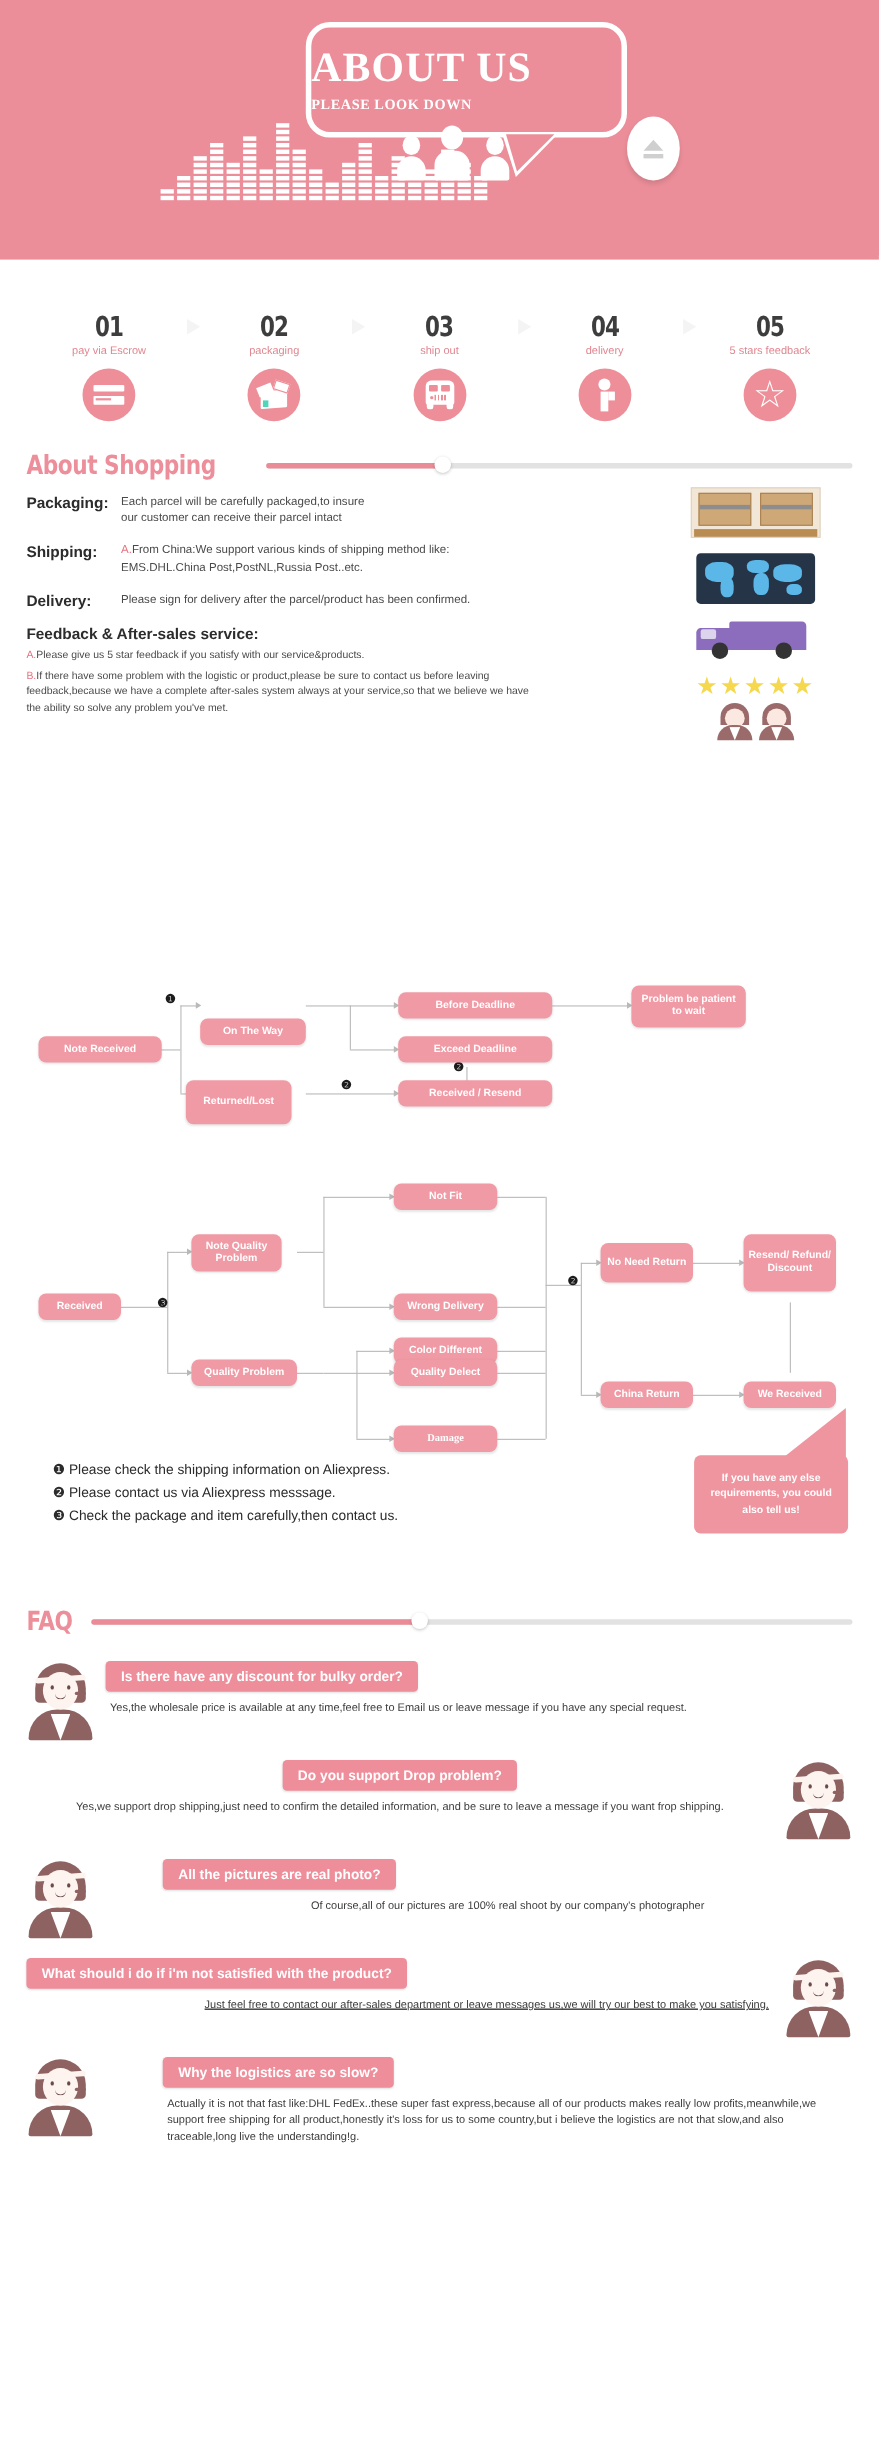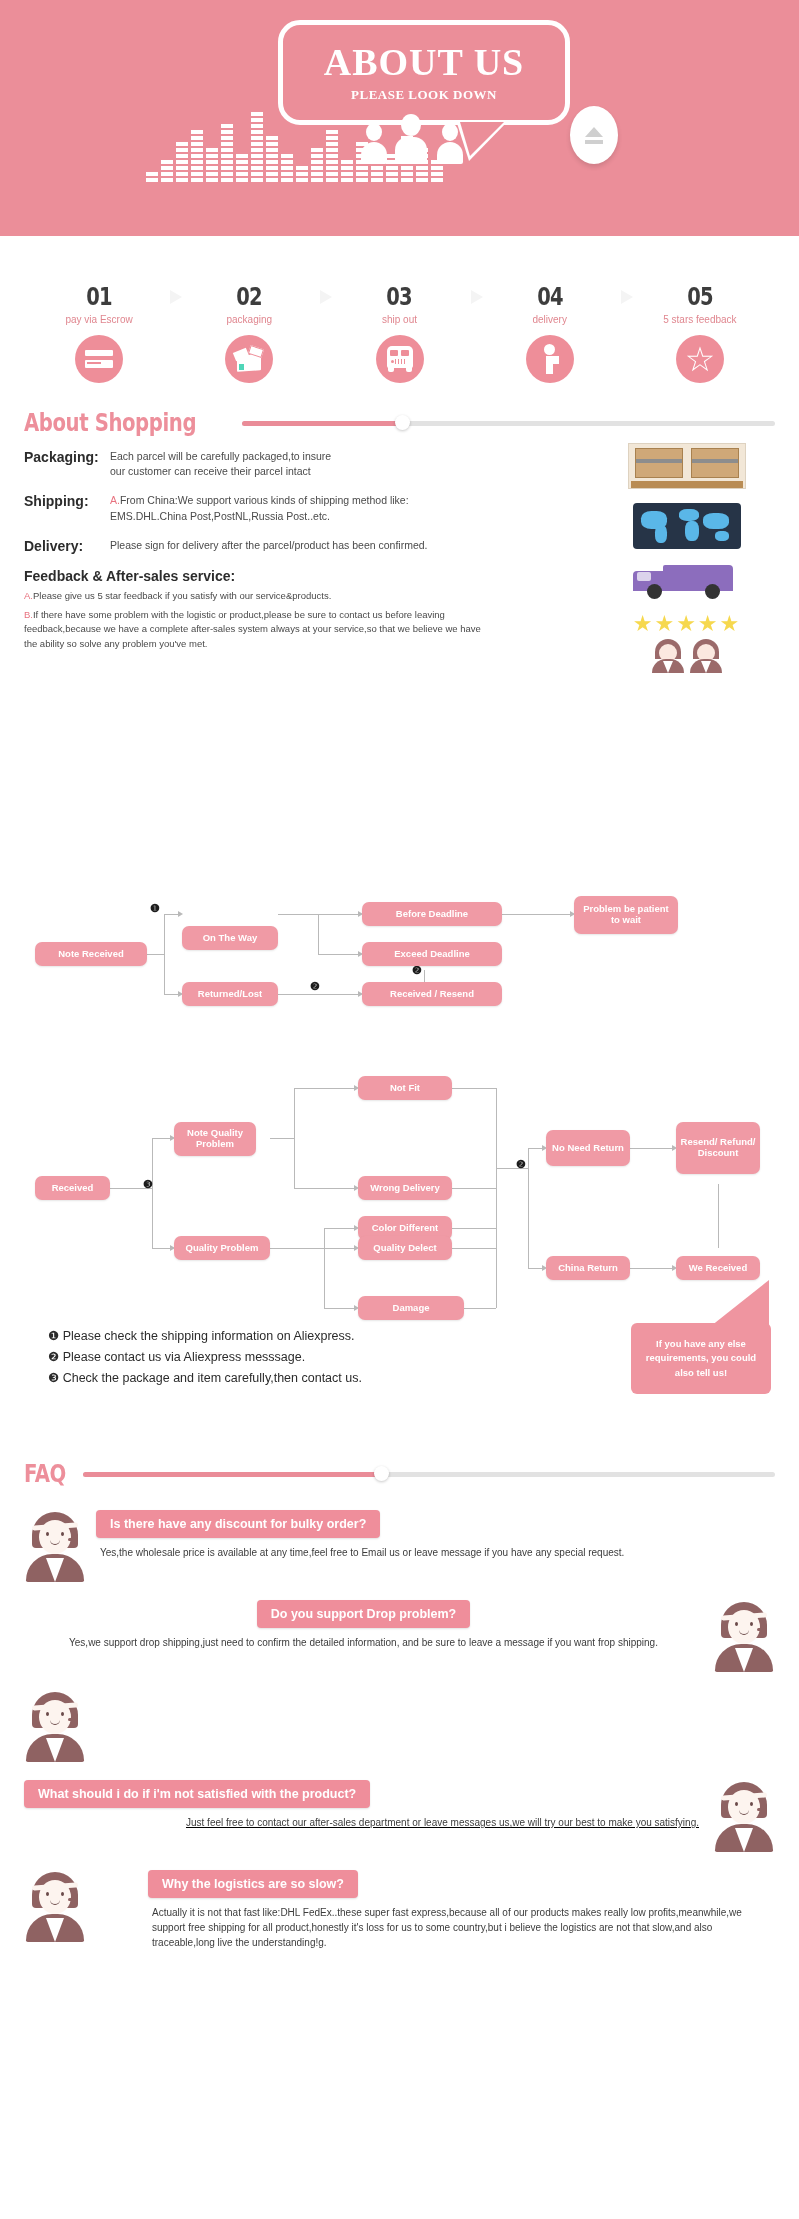--- a/index.html
+++ b/index.html
@@ -23,21 +23,21 @@
     background: #eb8e99;
     overflow: hidden;
   }
   .bubble {
     position: absolute;
     left: 278px; top: 20px;
     width: 292px; height: 105px;
     border: 5px solid #fff;
     border-radius: 22px;
     display: flex; flex-direction: column;
-    align-items: center; justify-content: center;
+    justify-content: center;
   }
   .bubble-title {
     font-family: "Liberation Serif", serif;
     font-weight: bold;
     font-size: 38px;
     color: #fff;
     letter-spacing: 1px;
     line-height: 1;
   }
   .bubble-sub {
@@ -677,21 +677,21 @@
 
     <div class="ln h" style="left:278px; top:114px; width:82px;"></div>
     <div class="arrow-r" style="left:358px; top:110.5px;"></div>
 
     <div class="marker" style="left:150px; top:22px;">❶</div>
     <div class="marker" style="left:310px; top:100px;">❷</div>
     <div class="marker" style="left:412px; top:84px;">❷</div>
 
     <div class="node" style="left:35px;  top:62px;  width:112px; height:24px;">Note Received</div>
     <div class="node" style="left:182px; top:22px;  width:96px; height:24px;margin-top:24px;">On The Way</div>
-    <div class="node" style="left:182px; top:102px; width:96px; height:24px;">Returned/Lost</div>
+    <div class="node" style="left:169px; top:102px; width:96px; height:40px;">Returned/Lost</div>
     <div class="node" style="left:362px; top:22px;  width:140px; height:24px;">Before Deadline</div>
     <div class="node" style="left:362px; top:62px;  width:140px; height:24px;">Exceed Deadline</div>
     <div class="node" style="left:362px; top:102px; width:140px; height:24px;">Received / Resend</div>
     <div class="node" style="left:574px; top:16px;  width:104px; height:38px;">Problem be patient to wait</div>
   </div>
 
   <div class="flow" style="position:absolute; left:0; top:1050px; width:799px; height:250px;">
 
     <div class="ln h" style="left:110px; top:138px; width:42px;"></div>
     <div class="ln v" style="left:152px; top:88px;  height:110px;"></div>
@@ -737,21 +737,21 @@
     <div class="arrow-r" style="left:672px; top:214.5px;"></div>
     <div class="ln v" style="left:718px; top:134px; height:64px;"></div>
 
     <div class="node" style="left:35px;  top:126px; width:75px;  height:24px;">Received</div>
     <div class="node" style="left:174px; top:72px;  width:82px;  height:34px;">Note Quality Problem</div>
     <div class="node" style="left:174px; top:186px; width:96px;  height:24px;">Quality Problem</div>
     <div class="node" style="left:358px; top:26px;  width:94px;  height:24px;">Not Fit</div>
     <div class="node" style="left:358px; top:126px; width:94px;  height:24px;">Wrong Delivery</div>
     <div class="node" style="left:358px; top:166px; width:94px;  height:24px;">Color Different</div>
     <div class="node" style="left:358px; top:186px; width:94px;  height:24px;">Quality Delect</div>
-    <div class="node" style="left:358px; top:246px; width:106px;  height:24px;">Damage</div>
+    <div class="node" style="left:358px; top:246px; width:94px;  height:24px;font-family:Liberation Serif, serif;">Damage</div>
     <div class="node" style="left:546px; top:80px;  width:84px;  height:36px;">No Need Return</div>
     <div class="node" style="left:546px; top:206px; width:84px;  height:24px;">China Return</div>
     <div class="node" style="left:676px; top:72px;  width:84px;  height:52px;">Resend/ Refund/ Discount</div>
     <div class="node" style="left:676px; top:206px; width:84px;  height:24px;">We Received</div>
   </div>
 
   <div class="callout-tail"></div>
   <div class="callout">If you have any else requirements, you could also tell us!</div>
 
   <div class="notes">
@@ -816,20 +816,24 @@
           <div class="fa-body"></div>
             <div class="fa-collar"></div>
             <div class="fa-hair"></div>
             <div class="fa-face"></div>
           <div class="fa-band"></div>
             <div class="fa-eye1"></div>
             <div class="fa-eye2"></div>
             <div class="fa-smile"></div>
             <div class="fa-mic"></div>
         </div>
+        <div class="faq-main" style="margin-left:52px;">
+          <div class="faq-q">All the pictures are real photo?</div>
+          <div class="faq-a ta-c">Of course,all of our pictures are 100% real shoot by our company's photographer</div>
+        </div>
       </div>
     </div>
 
     <div class="faq-item" style="margin-top:18px;text-decoration:underline;">
       <div class="faq-row rev">
         <div class="faq-avatar">
           <div class="fa-body"></div>
             <div class="fa-collar"></div>
             <div class="fa-hair"></div>
             <div class="fa-face"></div>

